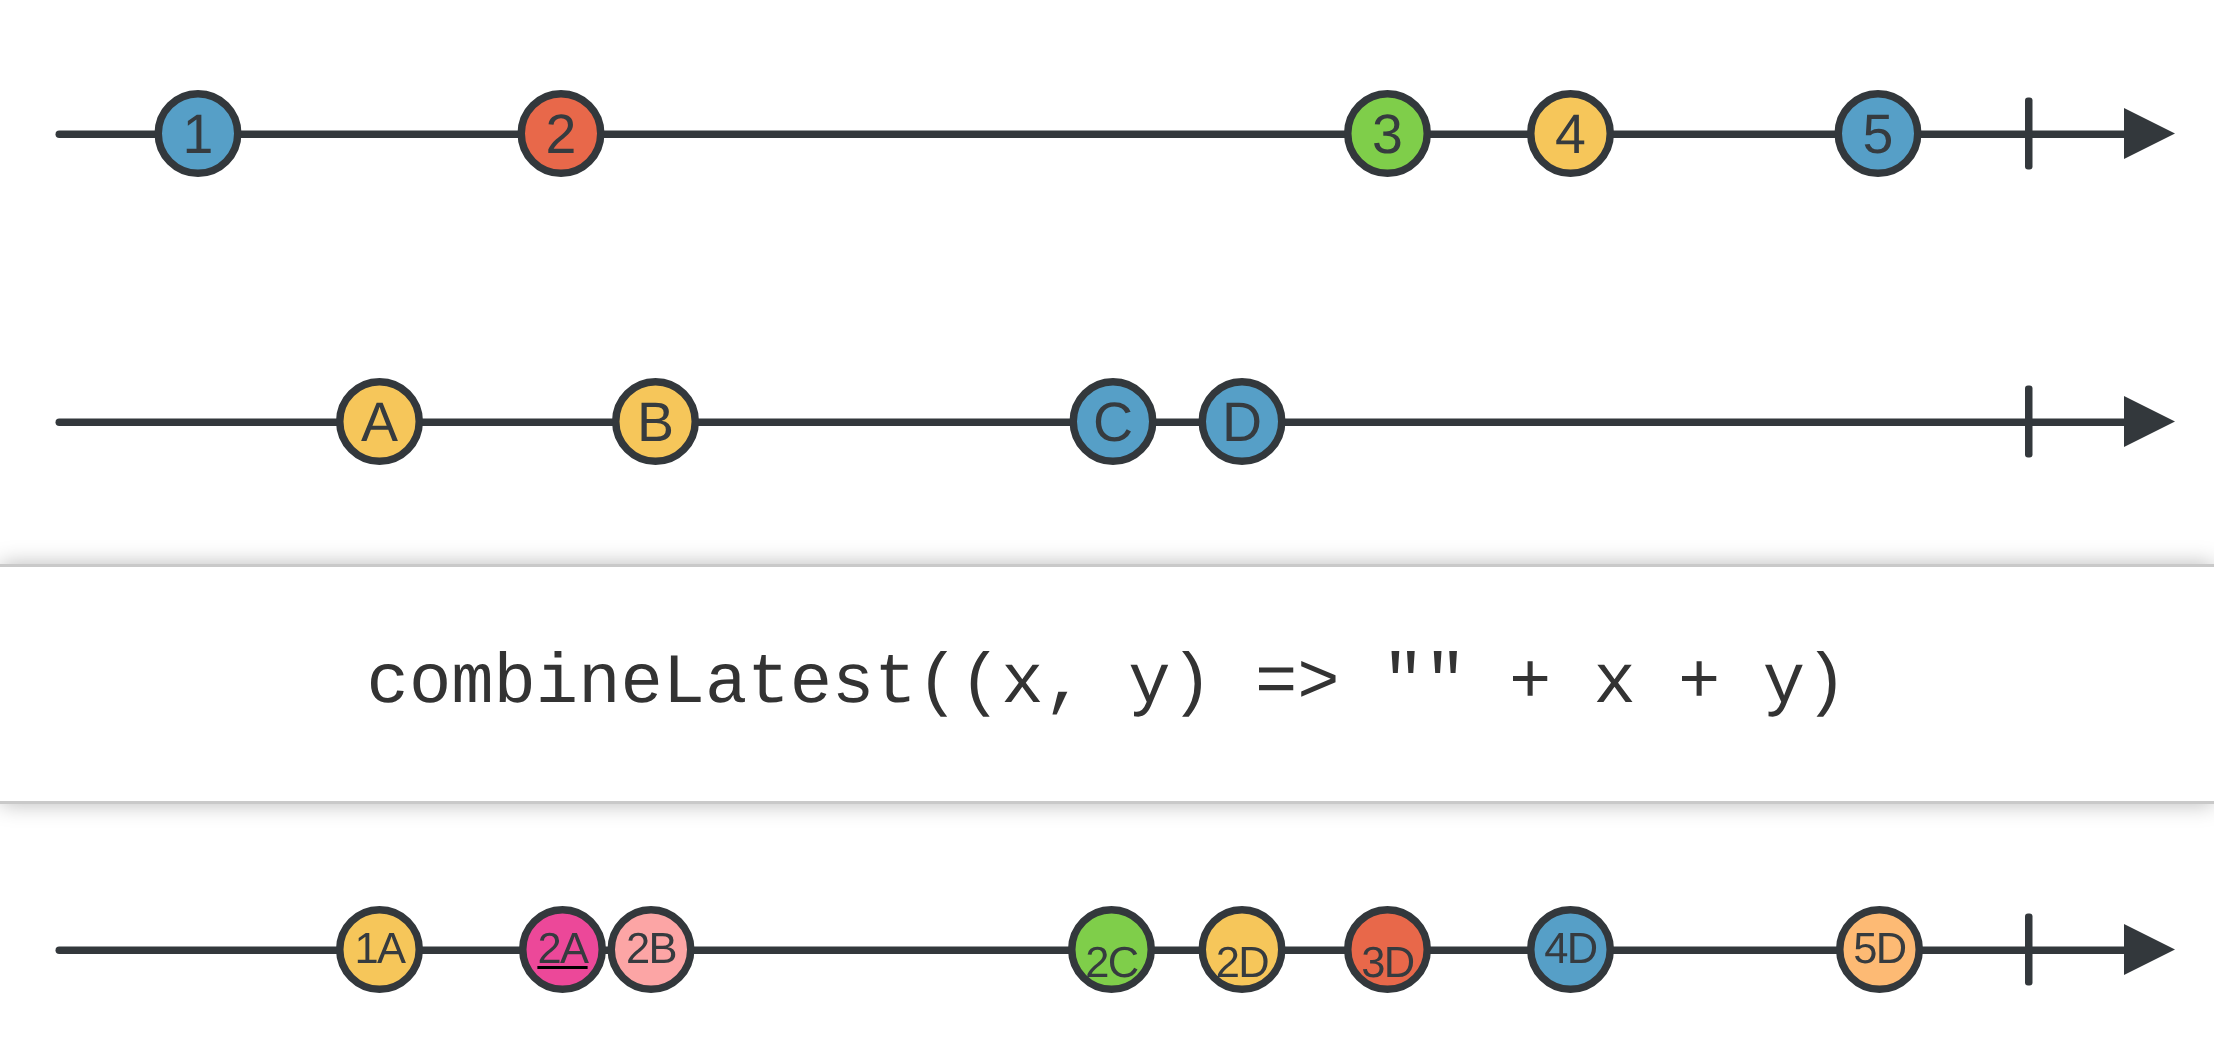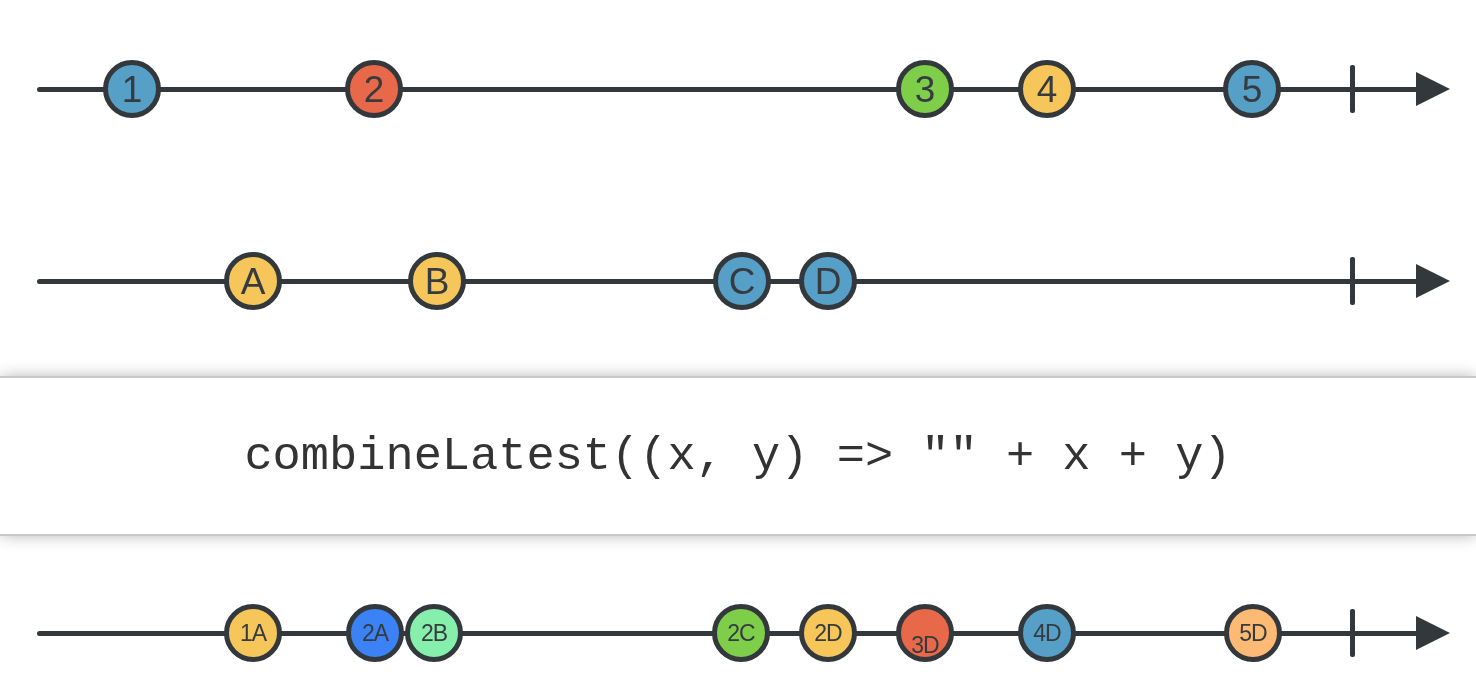--- a/index.html
+++ b/index.html
@@ -34,21 +34,21 @@
     display:flex;align-items:center;justify-content:center;
     box-sizing:content-box;
     cursor:default;
   }
   .marble span{
     color:var(--label);
     line-height:1;
     user-select:none;
   }
   .marble span.one{font-size:37px;}
-  .marble span.two{font-size:23px;letter-spacing:-1px;}
+  .marble span.two{font-size:29px;letter-spacing:-1px;}
   .operator-strip{
     position:absolute;left:0;right:0;
     background:#ffffff;
     border-top:2px solid var(--op-border);
     border-bottom:2px solid var(--op-border);
     box-shadow:0 0 14px rgba(0,0,0,0.28);
     display:flex;align-items:center;justify-content:center;
   }
   .operator-label{
     font-family:"Liberation Mono", monospace;
@@ -101,30 +101,30 @@
   <div class="operator-strip" id="operator-strip" style="top: 376px; height: 156px;">
     <code class="operator-label">combineLatest((x, y) =&gt; "" + x + y)</code>
   </div>
   <div class="timeline" style="top: 633px;">
       <div class="tl-line" style="left: 37px; width: 1383px;"></div>
       <div class="tl-tick" style="left: 1350px;"></div>
       <div class="tl-arrow" style="left: 1416px;"></div>
       <div class="marble" style="left: 253px; background: rgb(246, 198, 90);">
         <span class="two">1A</span>
       </div>
-      <div class="marble" style="left: 375px; background: #3b82f6;">
+      <div class="marble" style="left: 375px; background: #ec4899; text-decoration: underline;">
         <span class="two">2A</span>
       </div>
-      <div class="marble" style="left: 434px; background: #86efac;">
+      <div class="marble" style="left: 434px; background: #fca5a5;">
         <span class="two">2B</span>
       </div>
-      <div class="marble" style="left: 741px; background: rgb(127, 206, 74);">
+      <div class="marble" style="left: 741px; background: rgb(127, 206, 74); align-items: flex-end;">
         <span class="two">2C</span>
       </div>
-      <div class="marble" style="left: 828px; background: rgb(246, 198, 90);">
+      <div class="marble" style="left: 828px; background: rgb(246, 198, 90); align-items: flex-end;">
         <span class="two">2D</span>
       </div>
       <div class="marble" style="left: 925px; background: rgb(232, 104, 74); align-items: flex-end;">
         <span class="two">3D</span>
       </div>
       <div class="marble" style="left: 1047px; background: rgb(86, 159, 199); align-items: center;">
         <span class="two">4D</span>
       </div>
       <div class="marble" style="left: 1253px; background: #fdba74;">
         <span class="two">5D</span>

